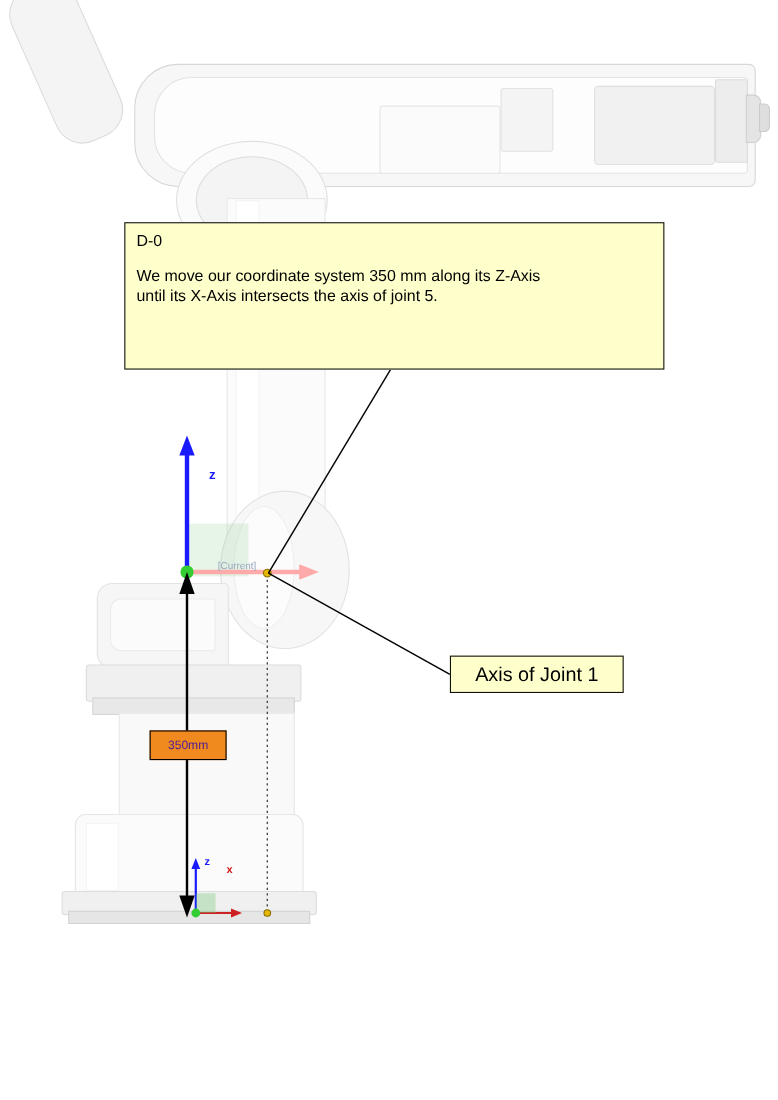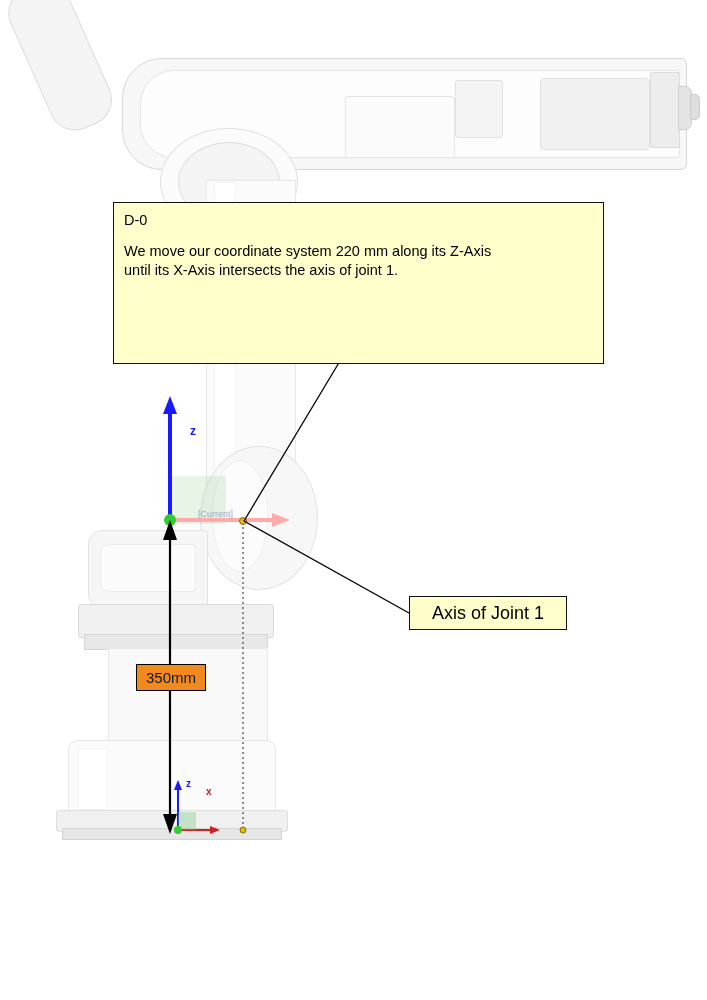--- a/index.html
+++ b/index.html
@@ -180,38 +180,38 @@
   .callout {
     position: absolute;
     background: #ffffcc;
     border: 1px solid #111111;
     box-sizing: border-box;
     color: #000000;
     font-size: 14.5px;
     line-height: 1.35;
   }
   #note-d0 {
-    left: 113px; top: 202px; width: 491px; height: 162px;
+    left: 113px; top: 202px; width: 491px; height: 134px;
     padding: 8px 10px;
   }
   #note-d0 .line { margin: 0; }
   #note-d0 .gap { height: 11px; }
   #note-axis {
     left: 409px; top: 596px; width: 158px; height: 34px;
     font-size: 18px;
     display: flex; align-items: center; justify-content: center;
   }
   #label-350 {
     position: absolute;
     left: 136px; top: 664px; width: 70px; height: 27px;
     background: #f08a1e;
     border: 1px solid #000000;
     box-sizing: border-box;
-    color: #0f172a;
-    font-size: 15px;
+    color: #4c1d95;
+    font-size: 11px;
     display: flex; align-items: center; justify-content: center;
   }
 
   
   .axis-letter {
     position: absolute;
     font-size: 12px;
     font-weight: bold;
   }
   #z-label-top { left: 190px; top: 424px; color: #1a1aff; }
@@ -310,22 +310,22 @@
   </svg>
 
   <div class="axis-letter" id="z-label-top">z</div>
   <div class="axis-letter" id="z-label-bot">z</div>
   <div class="axis-letter" id="x-label-bot">x</div>
   <div id="current-label">[Current]</div>
 
   <div class="callout" id="note-d0">
     <p class="line">D-0</p>
     <div class="gap"></div>
-    <p class="line">We move our coordinate system  220 mm along its Z-Axis</p>
-    <p class="line">until its X-Axis intersects the axis of joint 1.</p>
+    <p class="line">We move our coordinate system  350 mm along its Z-Axis</p>
+    <p class="line">until its X-Axis intersects the axis of joint 5.</p>
     <div class="gap"></div>
   </div>
 
   <div class="callout" id="note-axis">Axis of Joint 1</div>
 
   <div id="label-350">350mm</div>
 
 </div>
 
 </body></html>

